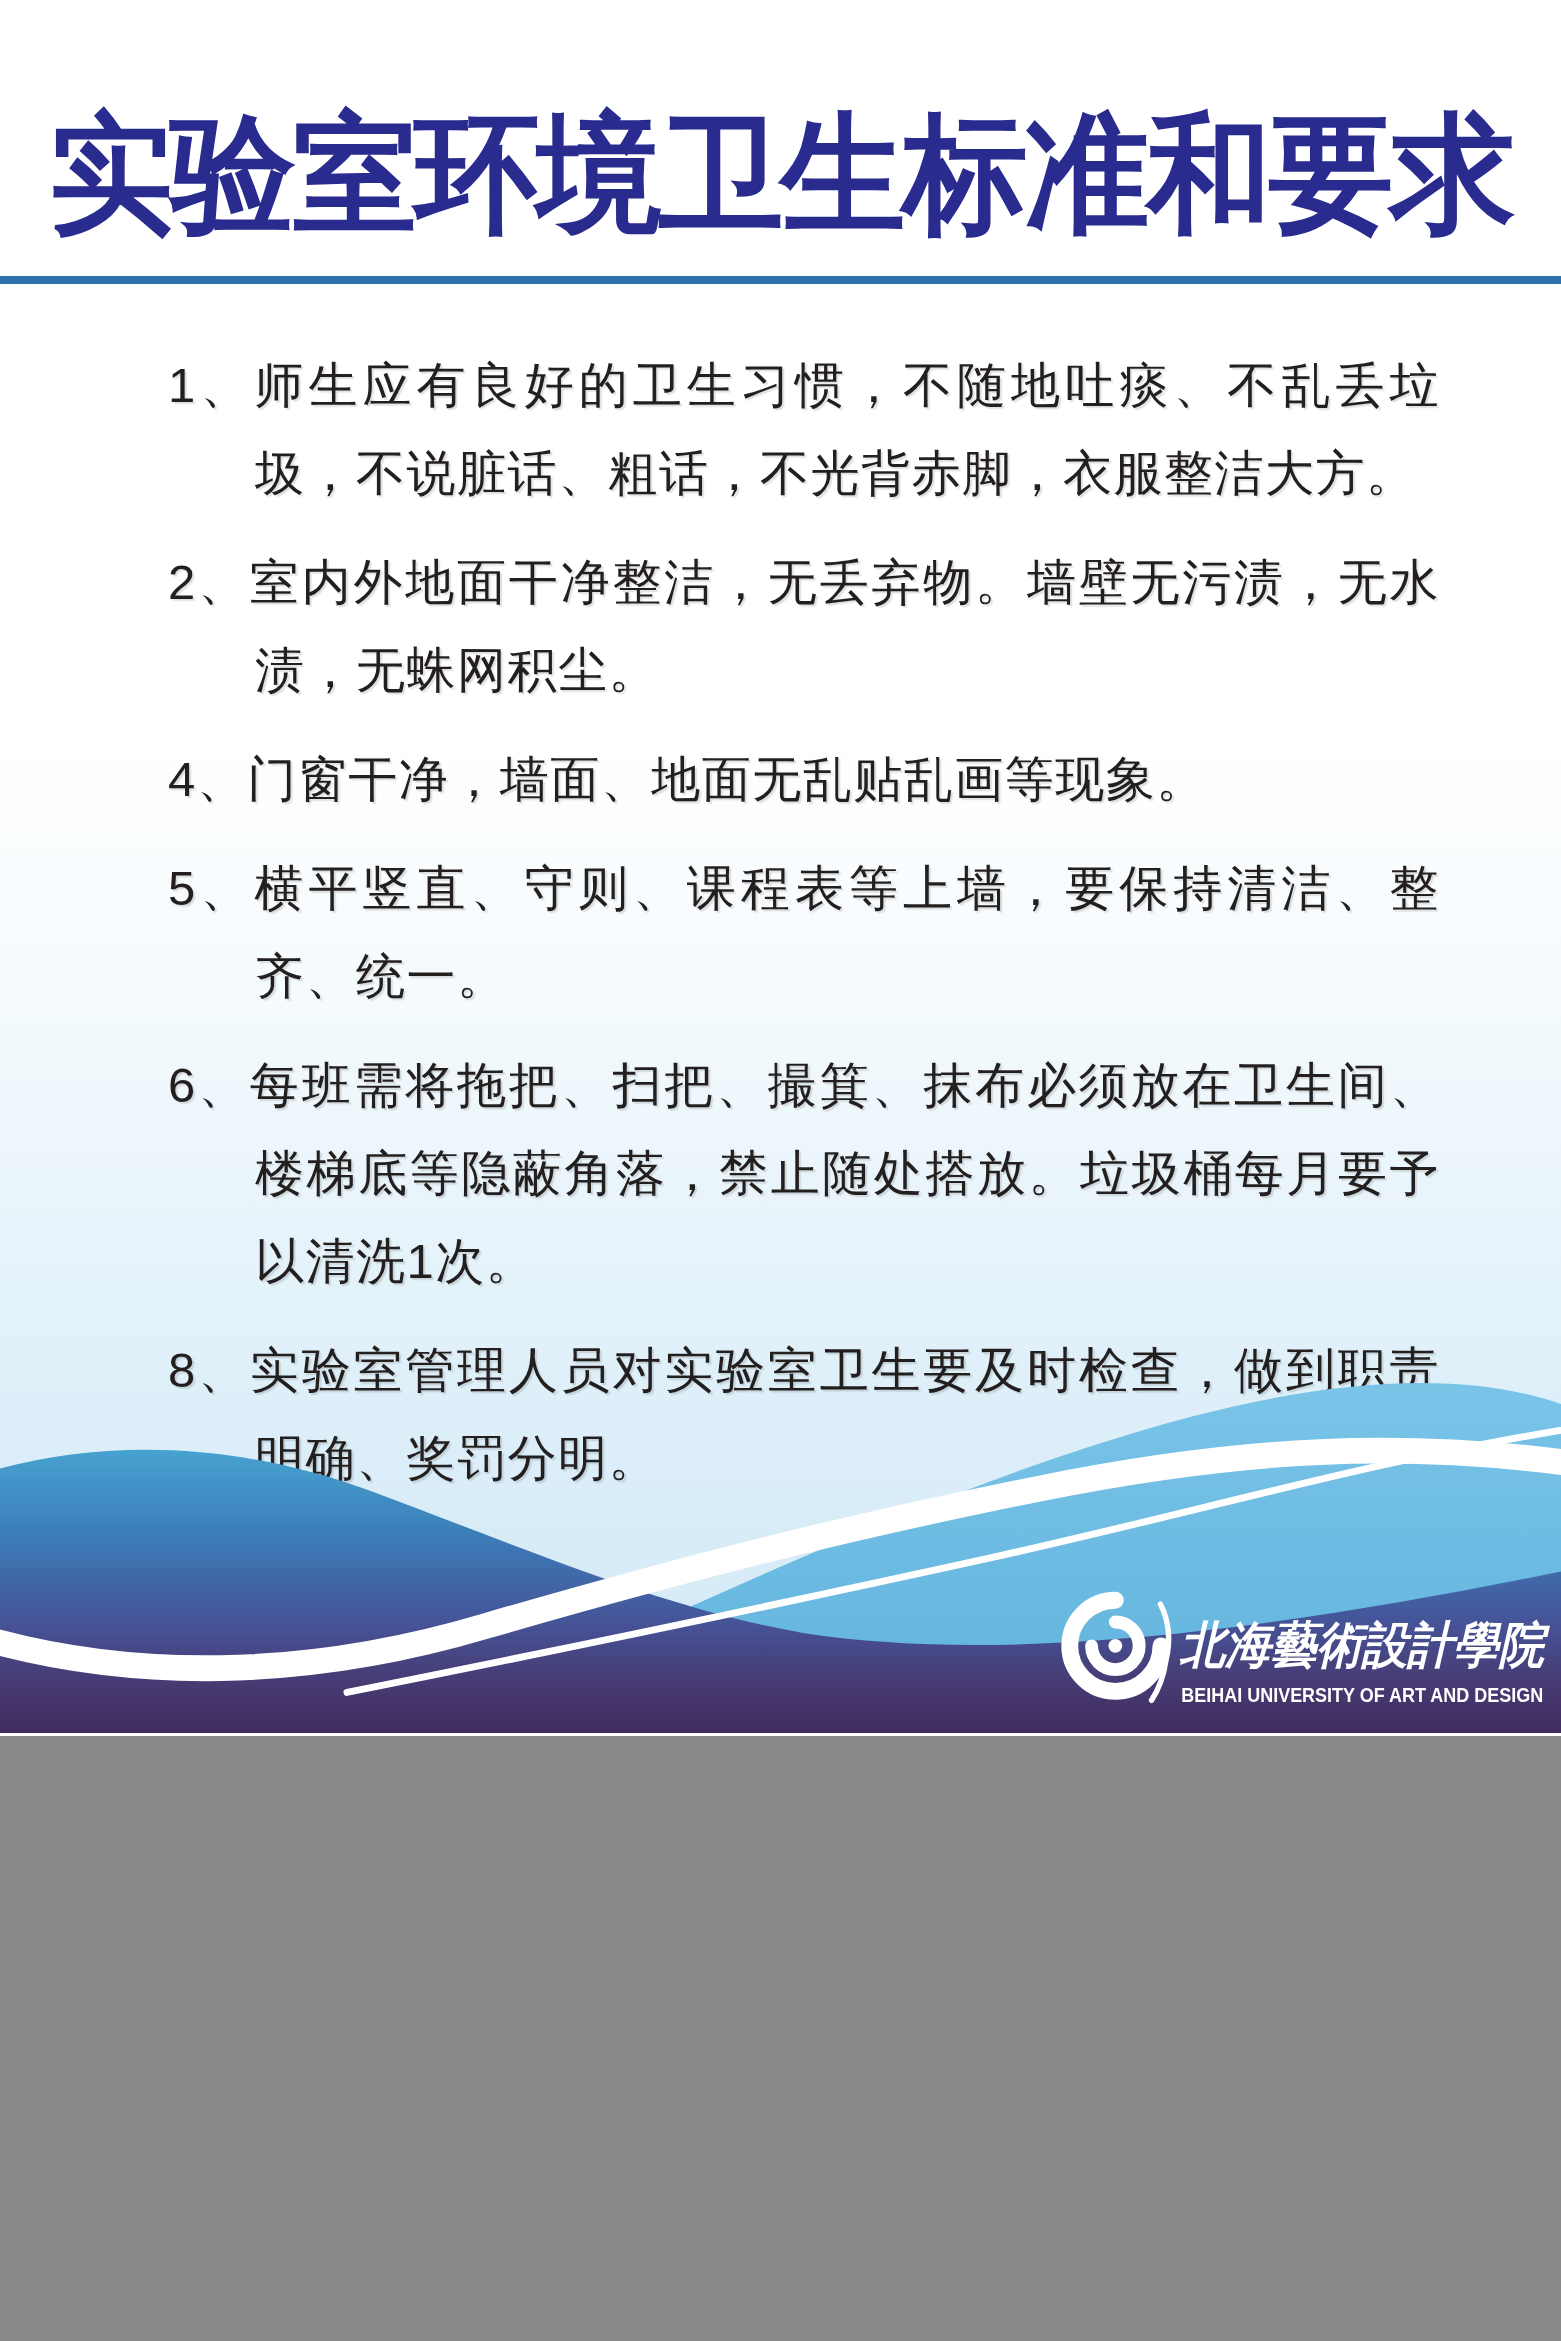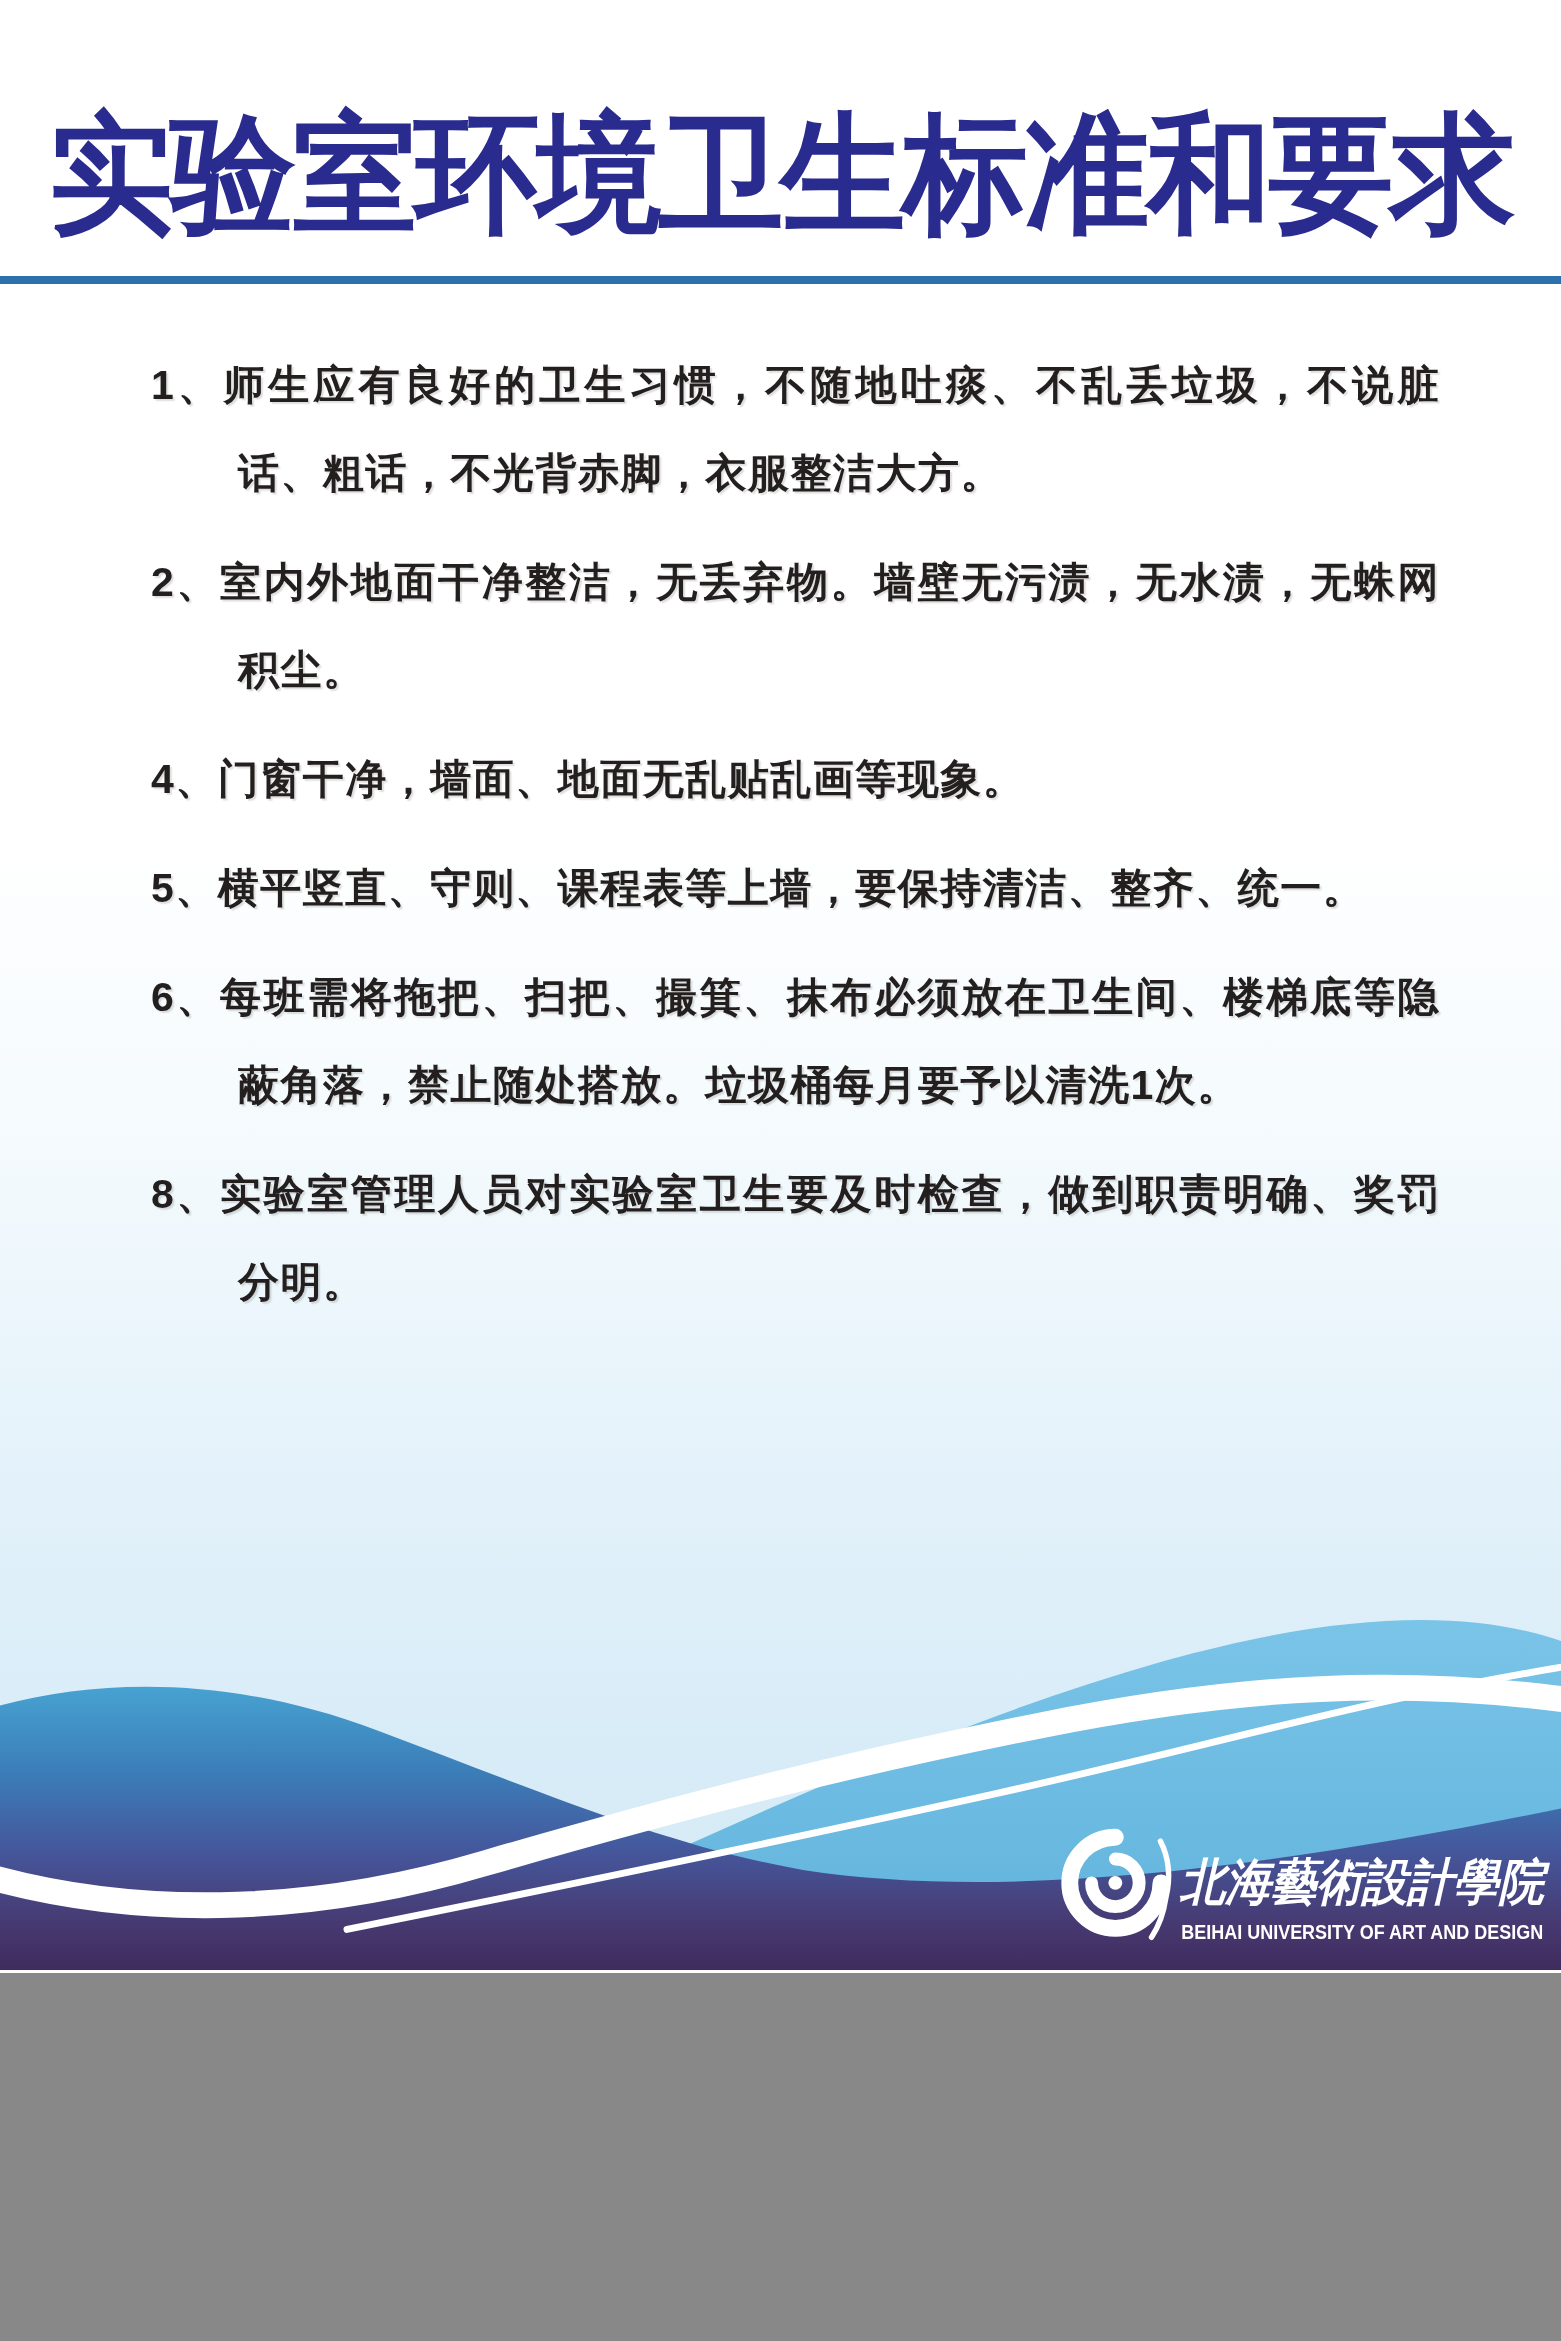--- a/index.html
+++ b/index.html
@@ -1,42 +1,42 @@
 <!DOCTYPE html>
 <html style="font-size:8px"><head>
 <meta charset="utf-8">
 <style>
   html,body{margin:0;padding:0;background:#888;}
   .poster{
     position:relative;
-    width:1561px;height:1973px;
+    width:1561px;height:1736px;
     overflow:hidden;
     background:linear-gradient(180deg,#ffffff 0%,#ffffff 42%,#f4fafd 58%,#e4f2fa 74%,#d8ecf8 88%,#d6eaf7 100%);
     font-family:"Liberation Sans","DejaVu Sans",sans-serif;
   }
   .title{
     position:absolute;top:99px;left:0;width:100%;
     text-align:center;
     font-size:125px;line-height:149px;
     font-weight:900;
     letter-spacing:-3px;
     color:#2A2B8E;
     margin:0;
     transform:scaleY(1.04);
   }
   .divider{
     position:absolute;top:276px;left:0;
     width:100%;height:8.4px;
     background:#2C70AC;
   }
   .rules{
-    position:absolute;top:341px;left:151px;right:121px;
+    position:absolute;top:341px;left:168px;right:121px;
     color:#241F1F;
-    font-size:41px;line-height:88px;
-    font-weight:700;
+    font-size:49px;line-height:88px;
+    font-weight:400;
     letter-spacing:1.5px;
     text-shadow:2px 2px 1.5px rgba(0,0,0,0.13);
   }
   .rule-item{
     margin:0 0 21px 0;
     padding-left:87px;
     text-indent:-87px;
     text-align:justify;
     text-justify:inter-character;
   }

